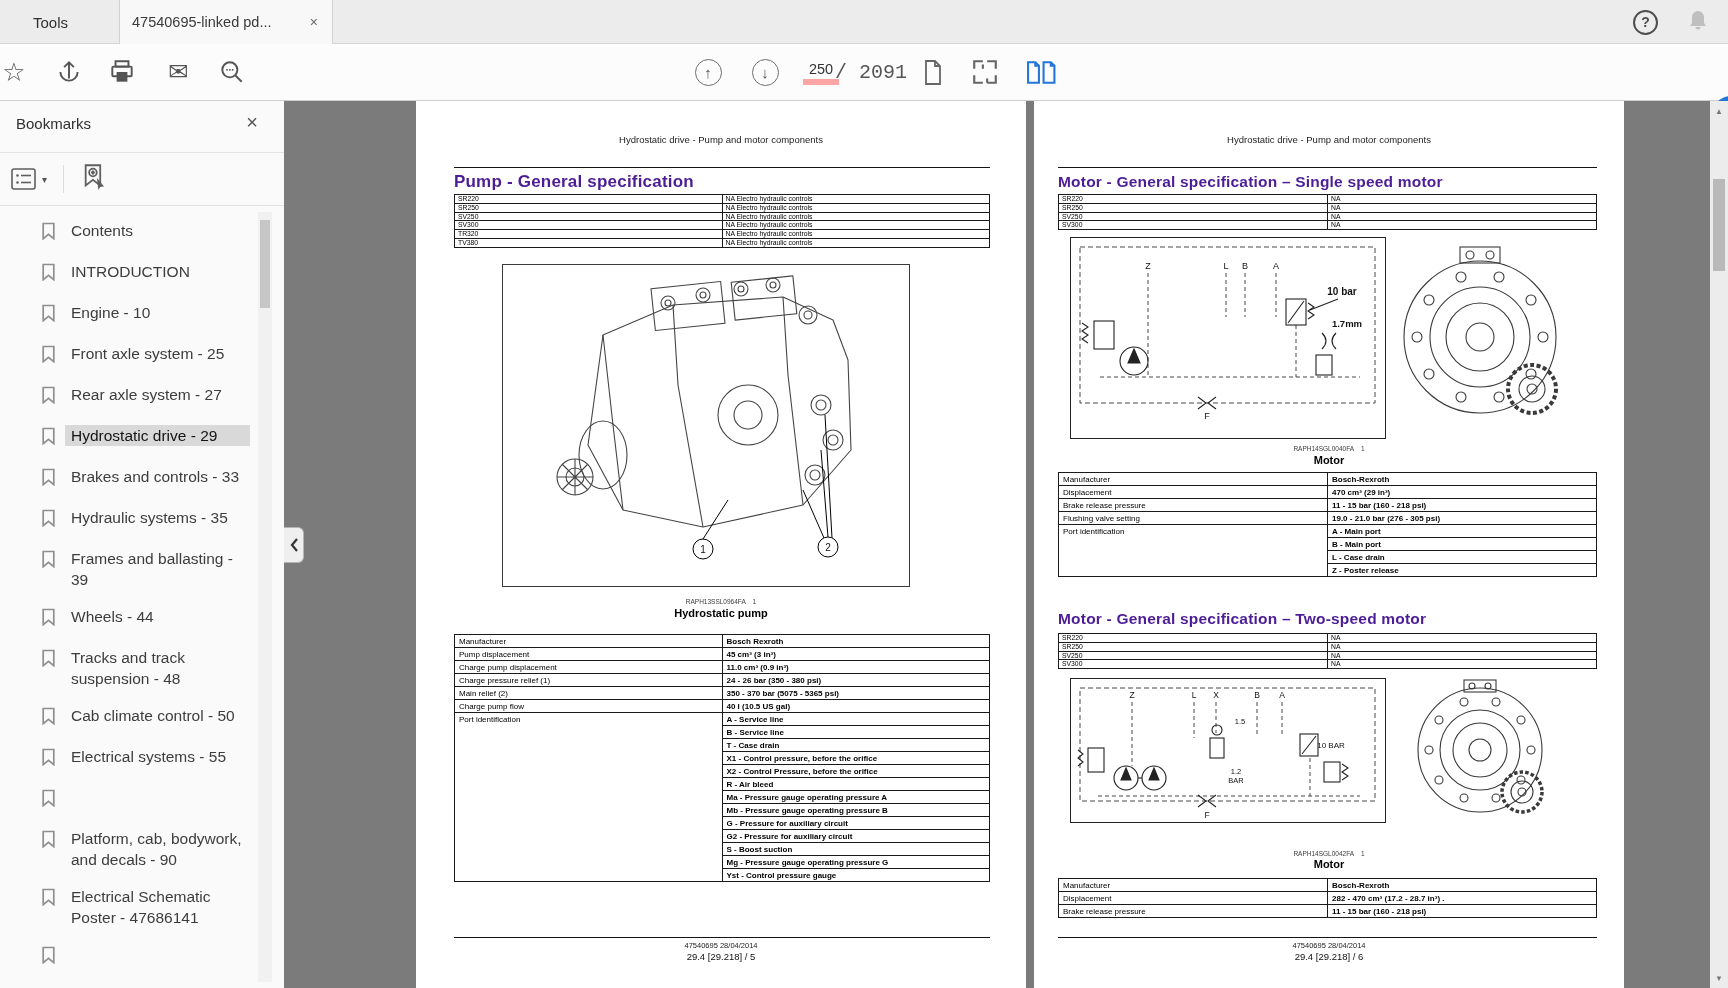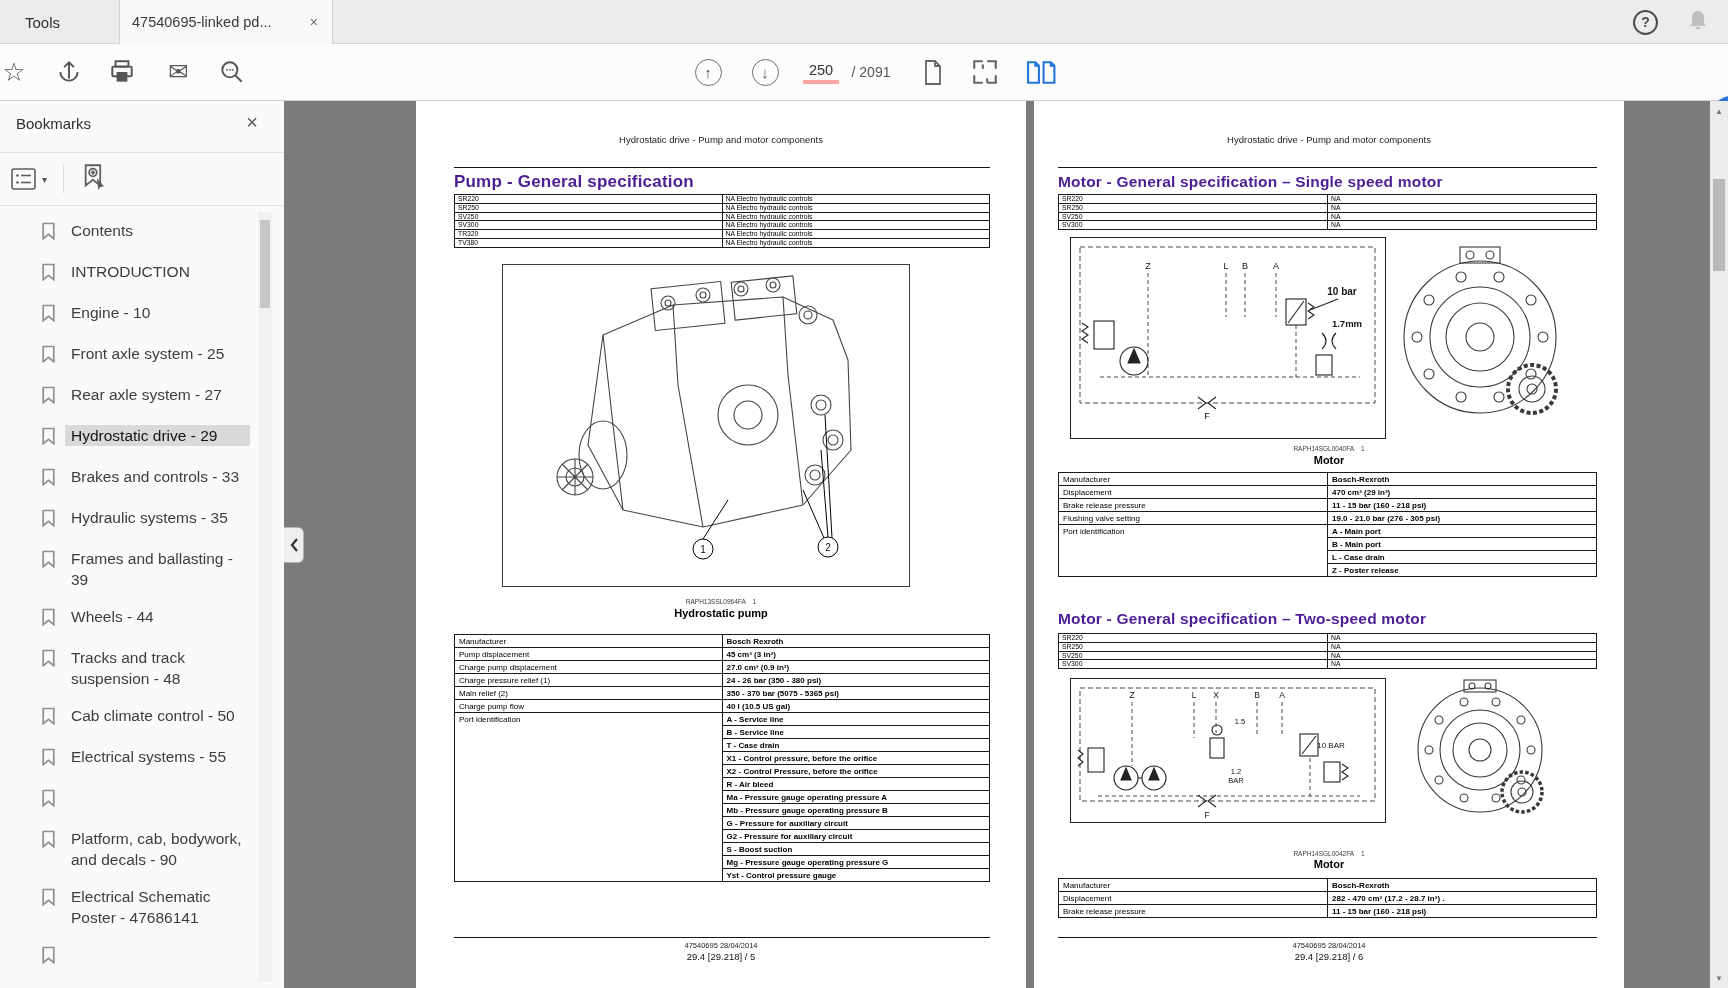--- a/index.html
+++ b/index.html
@@ -1,34 +1,34 @@
 <!DOCTYPE html>
 <html><head>
 <meta charset="utf-8">
 <style>
   html,body{margin:0;padding:0;}
   body{position:relative;width:1728px;height:988px;overflow:hidden;background:#7b7b7b;
        font-family:"Liberation Sans","DejaVu Sans",sans-serif;-webkit-font-smoothing:antialiased;}
 
   
   .tabbar{position:absolute;left:0;top:0;width:1728px;height:44px;background:#ececec;border-bottom:1px solid #d6d6d6;box-sizing:border-box;}
-  .tab-tools{position:absolute;left:0;top:0;width:119px;height:44px;display:flex;align-items:center;padding-left:25px;box-sizing:border-box;font-size:15px;color:#303030;cursor:pointer;}
+  .tab-tools{position:absolute;left:0;top:0;width:119px;height:44px;display:flex;align-items:center;padding-left:33px;box-sizing:border-box;font-size:15px;color:#303030;cursor:pointer;}
   .tab-doc{position:absolute;left:119px;top:0;width:214px;height:44px;background:#f8f8f8;border-left:1px solid #d2d2d2;border-right:1px solid #d2d2d2;display:flex;align-items:center;padding:0 12px;box-sizing:border-box;font-size:14.5px;color:#3a3a3a;cursor:pointer;}
   .tab-doc .tab-close{margin-left:auto;font-size:14px;color:#6b6b6b;padding:0 2px;}
   .top-icons{position:absolute;right:18px;top:0;height:44px;display:flex;align-items:center;gap:28px;}
   .help-icon{width:25px;height:25px;border:2.2px solid #4d4d4d;border-radius:50%;display:flex;align-items:center;justify-content:center;font-size:14px;font-weight:bold;color:#4d4d4d;box-sizing:border-box;cursor:pointer;}
 
   
   .toolbar{position:absolute;left:0;top:44px;width:1728px;height:57px;background:#fcfcfc;border-bottom:1px solid #cfcfcf;box-sizing:border-box;}
   .tb{position:absolute;top:0;height:56px;display:flex;align-items:center;justify-content:center;color:#555;cursor:pointer;}
   .glyph-star{font-size:26px;color:#555;line-height:1;}
   .glyph-mail{font-size:24px;color:#555;line-height:1;}
   .nav-circle{width:27px;height:27px;border:1.7px solid #6e6e6e;border-radius:50%;display:flex;align-items:center;justify-content:center;font-size:15px;font-weight:bold;color:#555;box-sizing:border-box;}
-  .page-input{width:36px;border:none;border-bottom:4px solid #fca5a5;background:transparent;text-align:center;font-size:14.5px;color:#333;font-family:inherit;padding:2px 0;outline:none;}
-  .page-total{font-size:14px;color:#555;white-space:pre;}
+  .page-input{width:36px;border:none;border-bottom:6px solid #fca5a5;background:transparent;text-align:center;font-size:14.5px;color:#333;font-family:inherit;padding:2px 0;outline:none;}
+  .page-total{font-size:20px;color:#555;white-space:pre;font-family:Liberation Mono, monospace;}
   .avatar{position:absolute;left:1712px;top:52px;width:38px;height:38px;border-radius:50%;background:#2376d8;cursor:pointer;}
 
   
   .sidebar{position:absolute;left:0;top:101px;width:284px;height:887px;background:#fafafa;}
   .sb-title{position:absolute;left:16px;top:14px;font-size:15px;color:#2f2f2f;}
   .sb-close{position:absolute;right:26px;top:11px;font-size:20px;color:#555;cursor:pointer;line-height:1;}
   .sb-div1{position:absolute;left:0;top:51px;width:100%;border-top:1px solid #e3e3e3;}
   .sb-div2{position:absolute;left:0;top:104px;width:100%;border-top:1px solid #e3e3e3;}
   .sb-tools{position:absolute;left:10px;top:58px;height:40px;display:flex;align-items:center;gap:8px;}
   .sb-vsep{width:1px;height:28px;background:#dcdcdc;margin:0 8px;}
@@ -475,21 +475,21 @@
         <tr>
           <td class="lbl">Manufacturer</td>
           <td class="val">Bosch Rexroth</td>
         </tr>
         <tr>
           <td class="lbl">Pump displacement</td>
           <td class="val">45 cm³ (3 in³)</td>
         </tr>
         <tr>
           <td class="lbl">Charge pump displacement</td>
-          <td class="val">27.0 cm³ (0.9 in³)</td>
+          <td class="val">11.0 cm³ (0.9 in³)</td>
         </tr>
         <tr>
           <td class="lbl">Charge pressure relief (1)</td>
           <td class="val">24 - 26 bar (350 - 380 psi)</td>
         </tr>
         <tr>
           <td class="lbl">Main relief (2)</td>
           <td class="val">350 - 370 bar (5075 - 5365 psi)</td>
         </tr>
         <tr>

